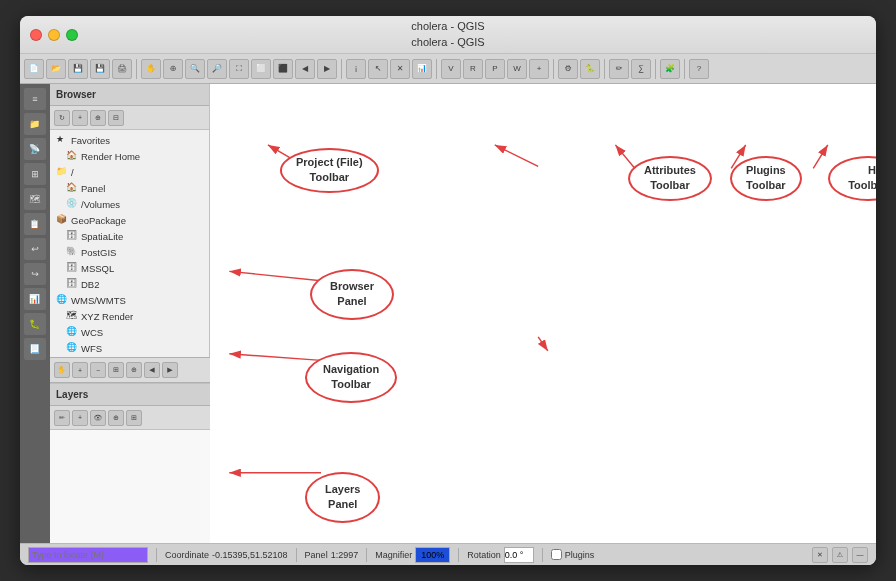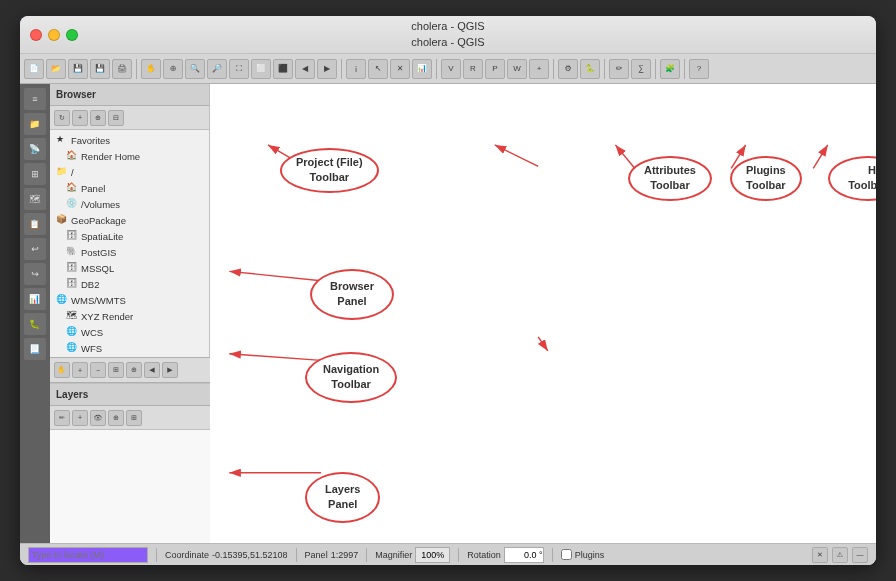--- a/index.html
+++ b/index.html
@@ -521,26 +521,26 @@
       <span>-0.15395,51.52108</span>
     </div>
     <div class="status-sep"></div>
     <div class="status-item">
       <span>Panel</span>
       <span>1:2997</span>
     </div>
     <div class="status-sep"></div>
     <div class="status-item">
       <span>Magnifier</span>
-      <input type="text" style="font-size: 9px; width: 35px; height: 16px; border: 1px solid rgb(170, 170, 170); background: #e5e5e5; text-align: center;" value="100%">
+      <input type="text" style="font-size: 9px; width: 35px; height: 16px; border: 1px solid rgb(170, 170, 170); background: #1d4ed8; text-align: center;" value="100%">
     </div>
     <div class="status-sep"></div>
     <div class="status-item">
       <span>Rotation</span>
-      <input type="text" style="font-size: 9px; width: 40px; height: 16px; border: 1px solid rgb(170, 170, 170); background: white; text-align: right;" value="0.0 °">
+      <input type="text" style="font-size: 9px; width: 30px; height: 16px; border: 1px solid rgb(170, 170, 170); background: white; text-align: left;" value="0.0 °">
     </div>
     <div class="status-sep"></div>
     <div class="status-item">
       <input type="checkbox" style="width: 11px; height: 11px;">
       <span>Plugins</span>
     </div>
     <div style="margin-left:auto; display:flex; align-items:center; gap:4px;">
       <div class="toolbar-icon" style="width:16px;height:16px;font-size:7px;">✕</div>
       <div class="toolbar-icon" style="width:16px;height:16px;font-size:7px;">⚠</div>
       <div class="toolbar-icon" style="width:16px;height:16px;font-size:7px;">—</div>

